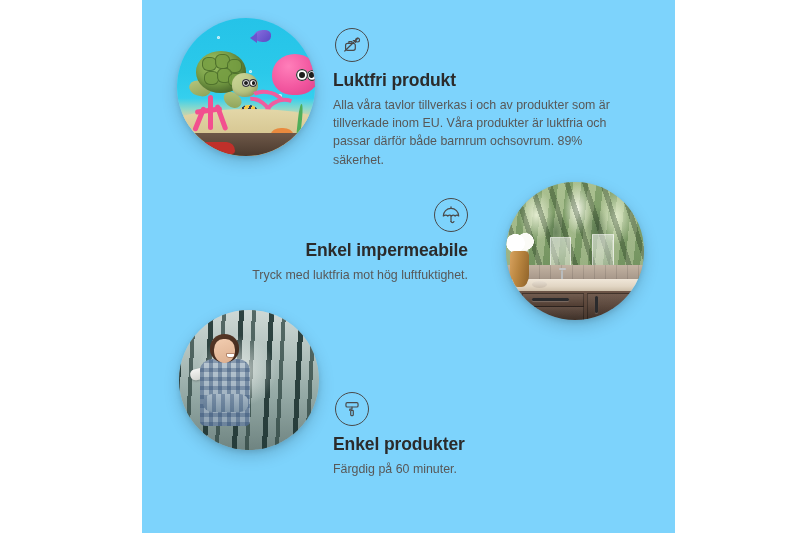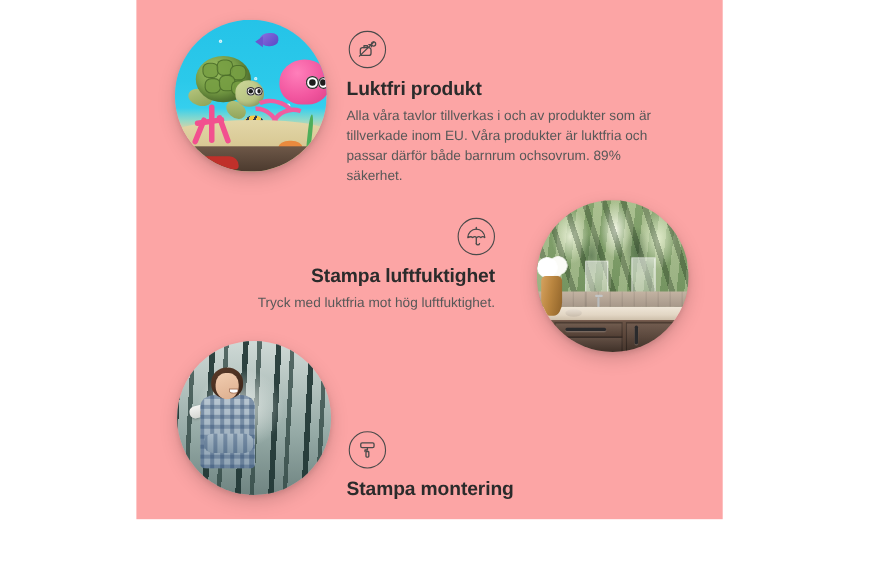--- a/index.html
+++ b/index.html
@@ -19,25 +19,25 @@
   
   .stage {
     position: relative;
     width: 800px;
     height: 533px;
     background: #ffffff;
   }
 
   .panel {
     position: absolute;
-    left: 124px;
+    left: 142px;
     top: 0;
     width: 533px;
-    height: 472px;
-    background: #fca5a5;
+    height: 533px;
+    background: #7dd3fc;
     overflow: hidden;
   }
 
   
   .feature {
     position: absolute;
   }
   .feature-text {
     position: absolute;
   }
@@ -413,21 +413,21 @@
     <div class="feature" style="left:26px; top:198px; width:300px; text-align:right;">
       <div class="icon-badge" style="right:0; top:0;">
         <svg width="22" height="22" viewBox="0 0 24 24" fill="none" stroke="#4a4a4a" stroke-width="1.3" stroke-linecap="round" stroke-linejoin="round">
           <path d="M3.6 13.1a8.4 8.4 0 0 1 16.8 0c-1.3-1.3-2.6-1.3-3.9 0-1.3-1.3-2.6-1.3-4 0-1.4-1.3-2.7-1.3-4 0-1.3-1.3-2.6-1.3-4.9 0z"></path>
           <line x1="12" y1="13.1" x2="12" y2="19.1"></line>
           <path d="M12 19.1a1.7 1.7 0 0 0 3.2 0"></path>
           <line x1="12" y1="4.7" x2="12" y2="3.1"></line>
         </svg>
       </div>
       <div class="feature-text" style="right:0; top:42px; width:300px; text-align:right;">
-        <p class="feature-title">Stampa luftfuktighet</p>
+        <p class="feature-title">Enkel impermeabile</p>
         <p class="feature-body">Tryck med luktfria mot hög luftfuktighet.</p>
       </div>
     </div>
 
     <div class="photo" style="left:37px; top:310px; width:140px; height:140px;">
       <div class="canvas">
         <div class="forest-bg"></div>
         <div class="forest-trunks"></div>
         <div class="forest-haze"></div>
         <div class="roller-head"></div>
@@ -442,18 +442,19 @@
 
     <div class="feature" style="left:191px; top:392px; width:300px;">
       <div class="icon-badge" style="left:2px; top:0;">
         <svg width="22" height="22" viewBox="0 0 24 24" fill="none" stroke="#4a4a4a" stroke-width="1.3" stroke-linecap="round" stroke-linejoin="round">
           <rect x="5.4" y="5.1" width="13.2" height="4.7" rx="1.4"></rect>
           <path d="M12 9.8v2.3H9.6v1.5"></path>
           <rect x="10.6" y="13.6" width="2.8" height="5.6" rx="0.8"></rect>
         </svg>
       </div>
       <div class="feature-text" style="left:0; top:42px; width:300px;">
-        <p class="feature-title">Stampa montering</p>
+        <p class="feature-title">Enkel produkter</p>
+        <p class="feature-body">Färgdig på 60 minuter.</p>
       </div>
     </div>
 
   </div>
 </div>
 
 </body></html>

